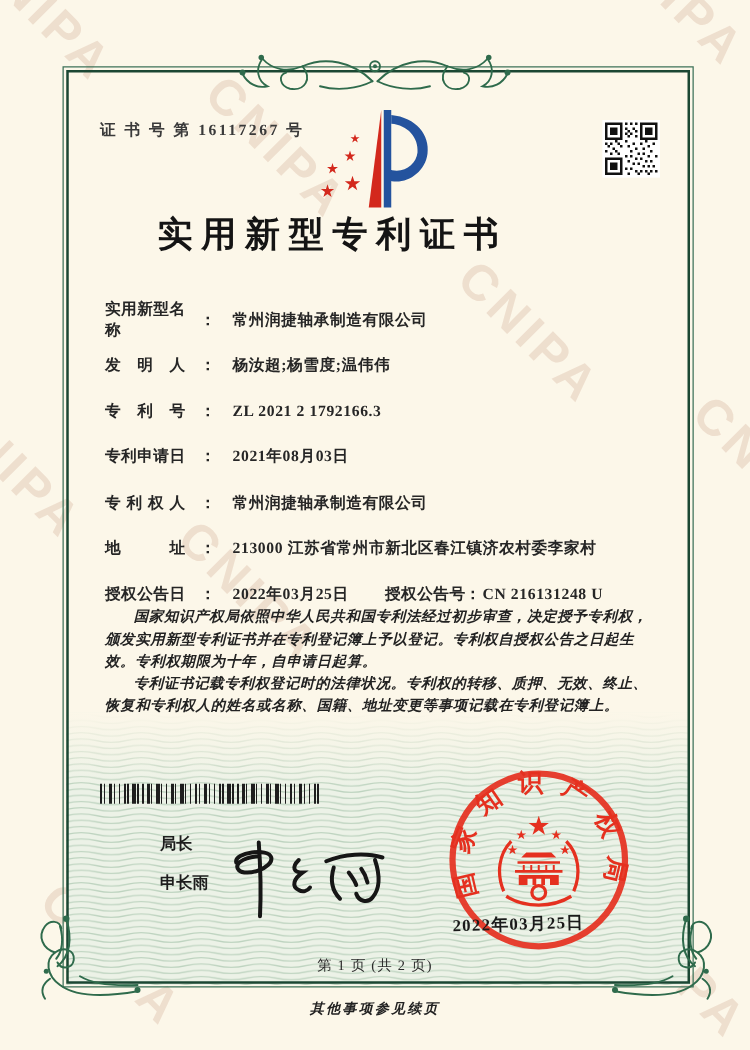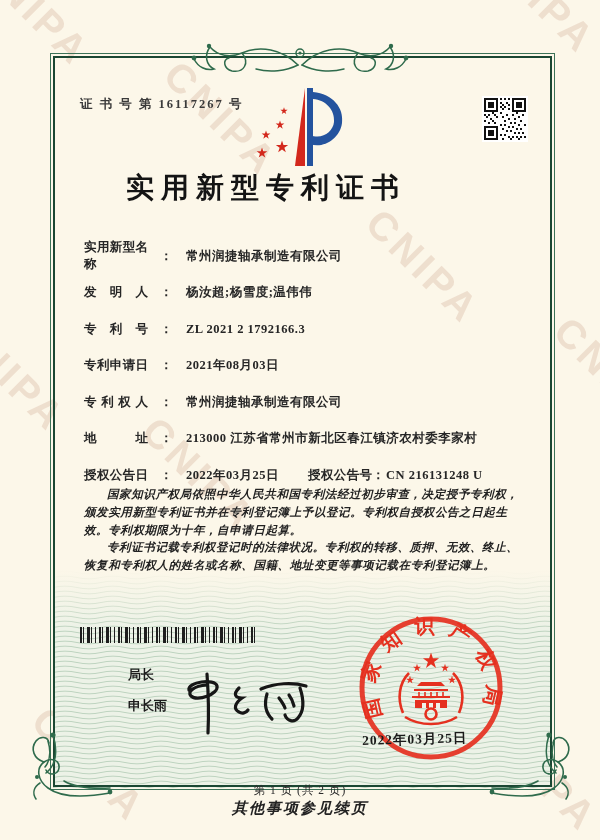--- a/index.html
+++ b/index.html
@@ -66,24 +66,24 @@
   .director{position:absolute;left:84px;top:666px;z-index:5;font-family:"Liberation Sans",sans-serif;
       font-size:13px;font-weight:600;color:#1d1d1d;margin-left:44px;}
   .director .name{margin-top:13px;}
   .signature{position:absolute;left:163px;top:640px;z-index:6;}
 
   .seal{position:absolute;left:356px;top:613px;z-index:5;}
   .seal-date{position:absolute;left:362px;top:730px;width:150px;z-index:7;
       font-size:13.5px;font-weight:600;color:#1a1a1a;letter-spacing:1px;
       transform:rotate(-1.5deg);white-space:nowrap;}
 
-  .page-info{position:absolute;left:0;top:783px;width:600px;text-align:center;z-index:5;
+  .page-info{position:absolute;left:0;top:765px;width:600px;text-align:center;z-index:5;
       font-size:11.5px;color:#2a2a2a;letter-spacing:1px;}
   .footer-note{position:absolute;left:0;top:799px;width:600px;text-align:center;z-index:5;
-      font-size:15px;color:#222;font-style:italic;font-weight:600;letter-spacing:2px;}
+      font-size:11px;color:#222;font-style:italic;font-weight:600;letter-spacing:2px;}
 
   svg{display:block;}
 </style>
 </head>
 <body>
 
 <div class="page">
 
   <svg width="0" height="0" style="position:absolute">
     <defs>

